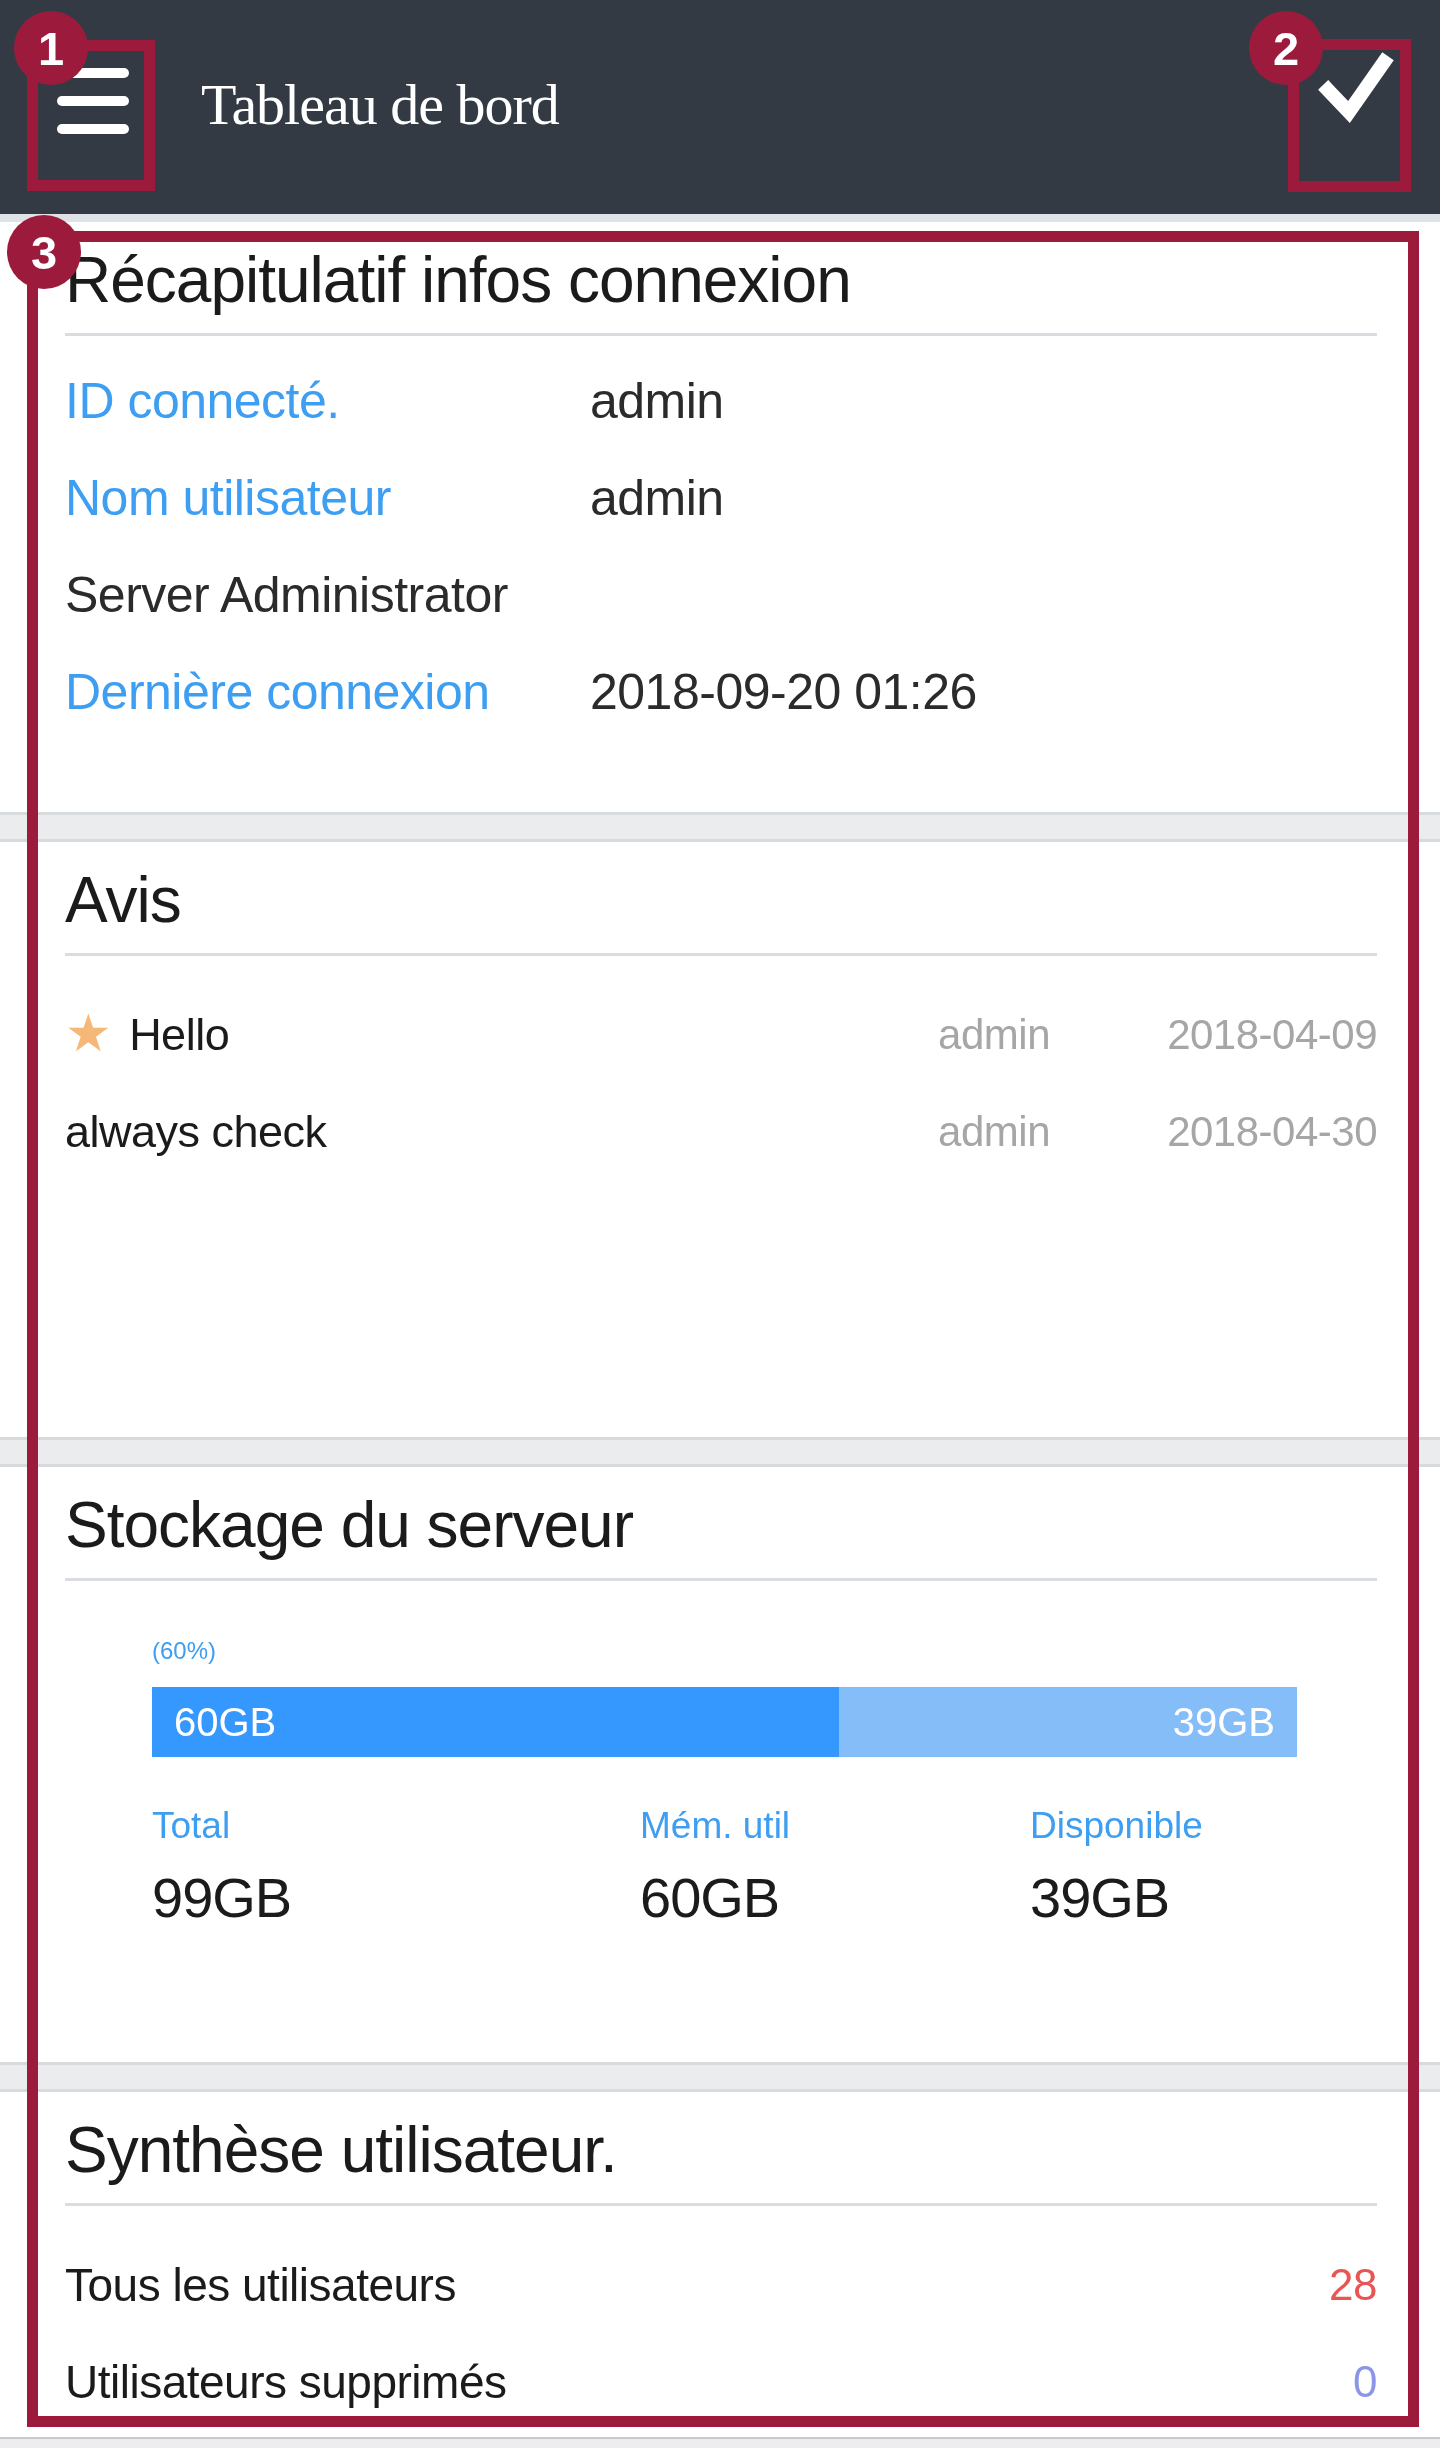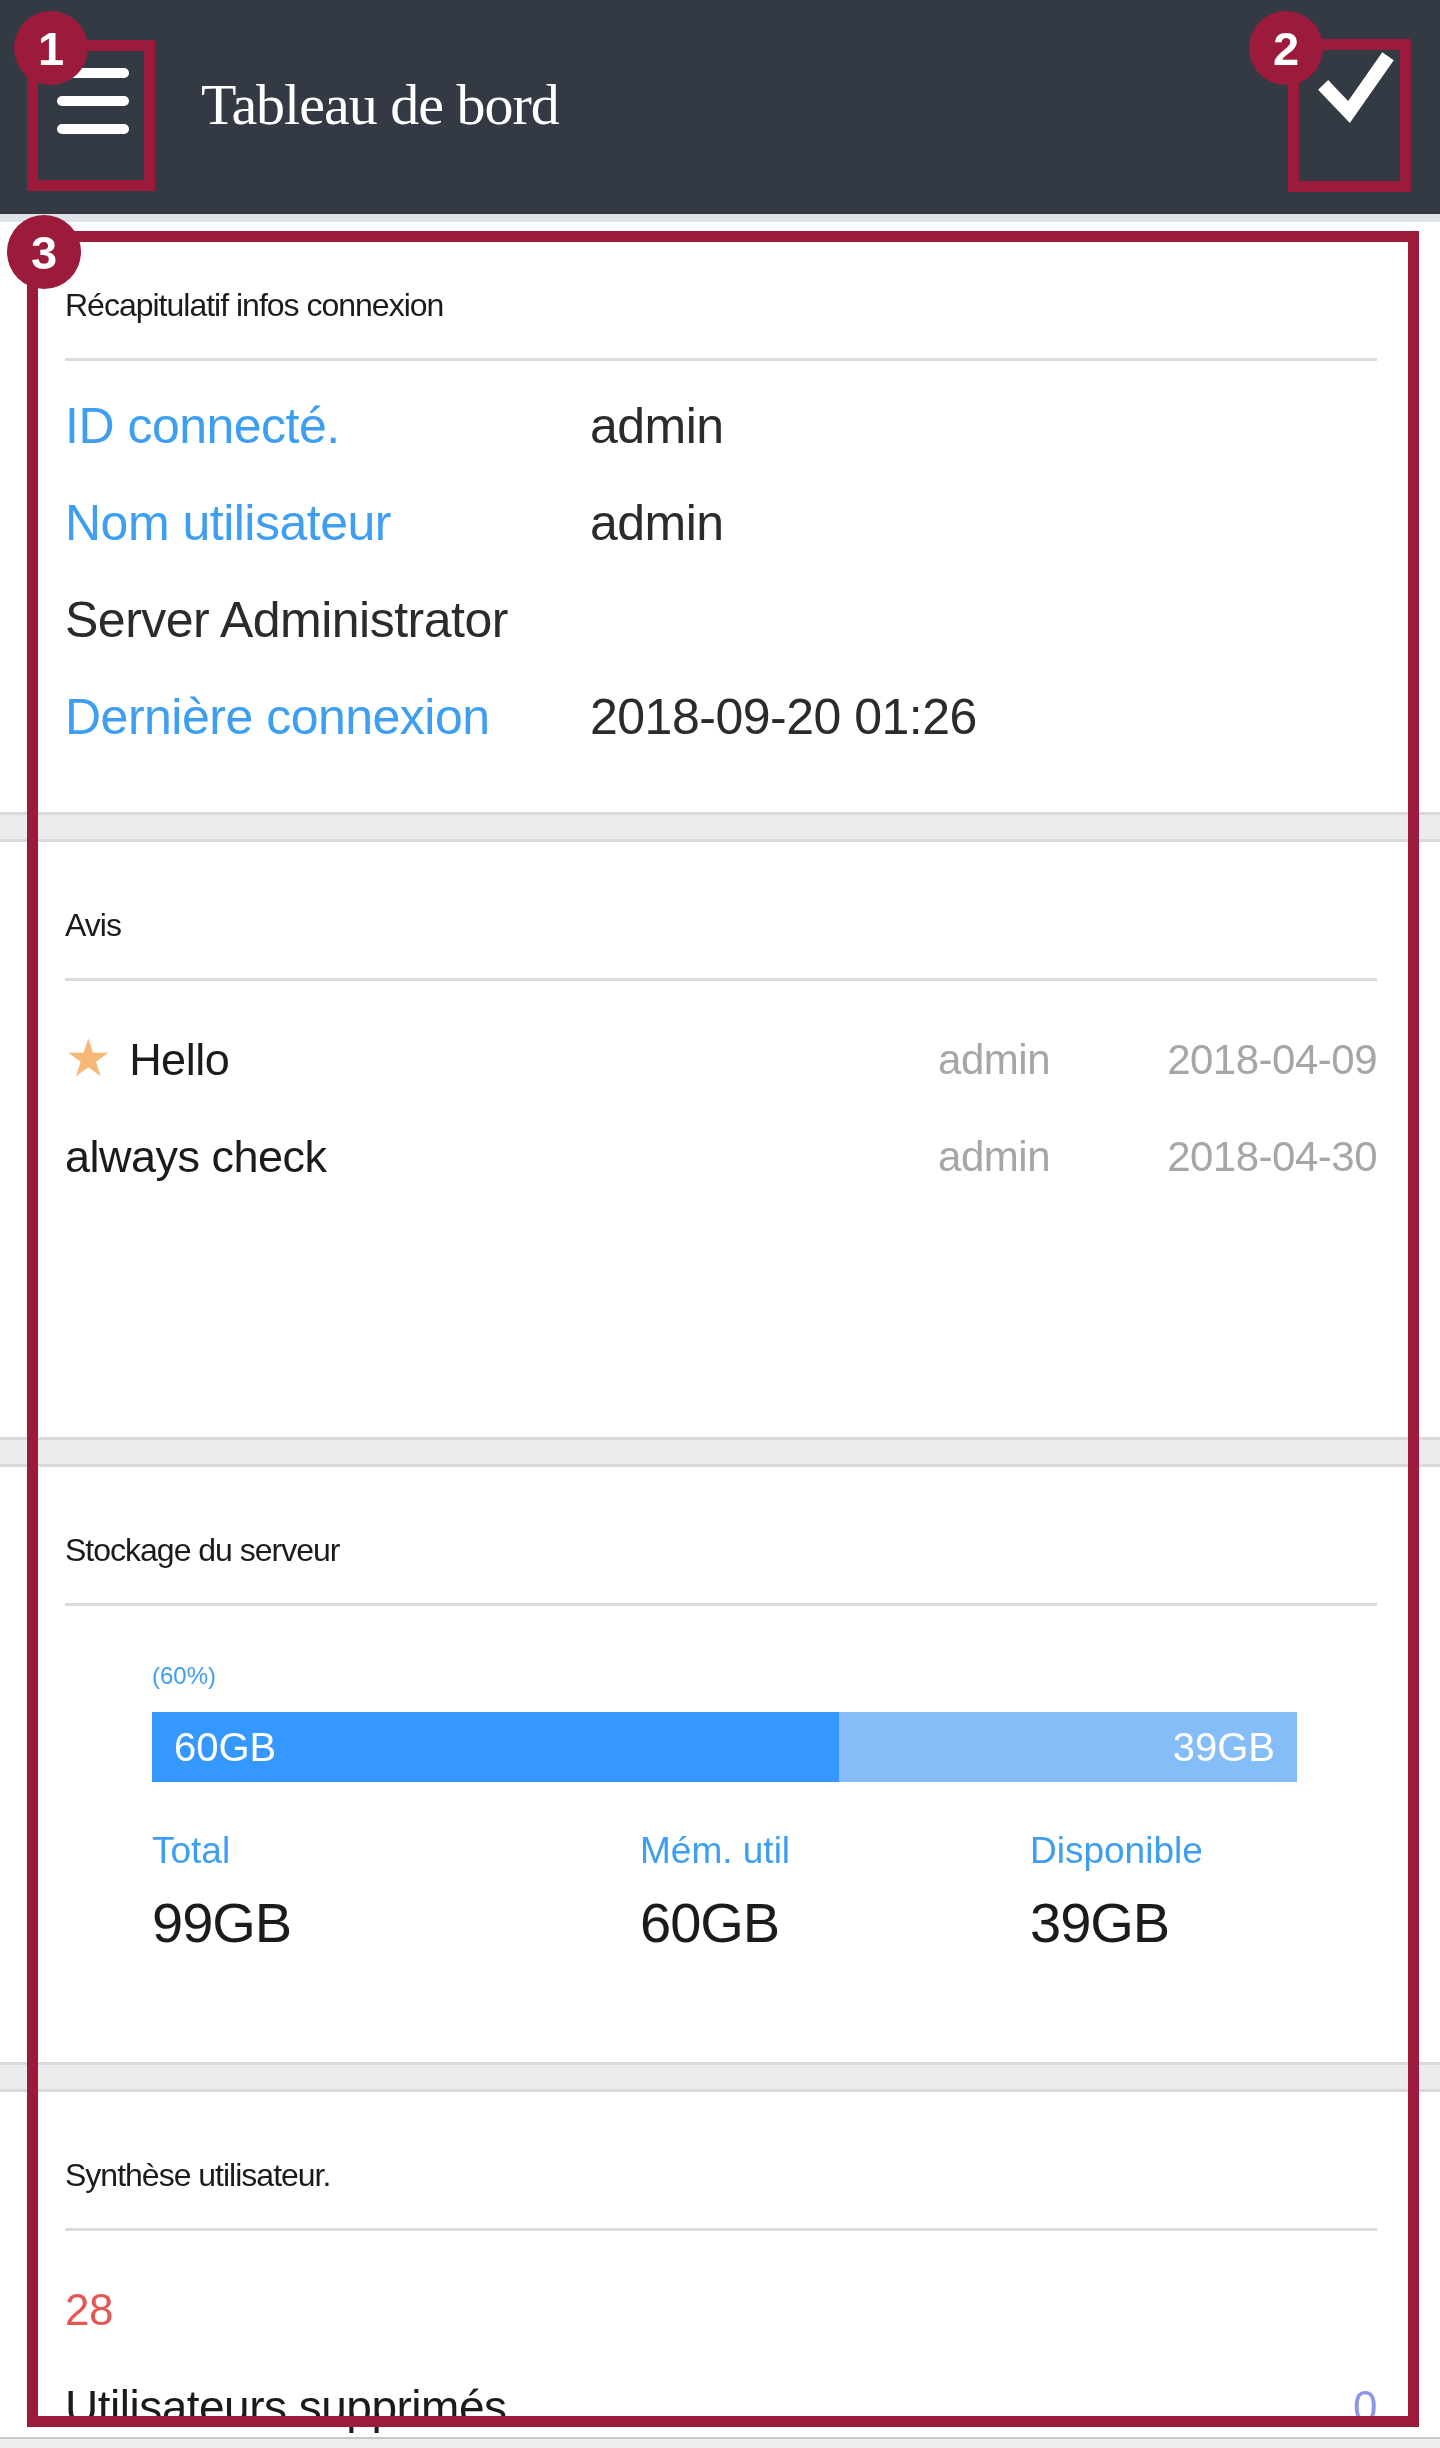--- a/index.html
+++ b/index.html
@@ -56,25 +56,25 @@
     background: #dfe2e6;
   }
 
   
   .card {
     background: #ffffff;
     padding: 0 63px 0 65px;
     position: relative;
   }
   .section-title {
-    font-size: 32px;
+    font-size: 64px;
     font-weight: 400;
     color: #1b1b1b;
     letter-spacing: -1px;
-    padding-top: 55px;
+    padding-top: 30px;
     line-height: 56px;
   }
   .divider {
     height: 3px;
     background: #d9dce0;
     margin-top: 25px;
   }
   .band {
     height: 30px;
     background: #eaecee;
@@ -300,20 +300,21 @@
     </div>
   </div>
 
   <div class="band"></div>
 
   <div class="card" id="section-summary">
     <div class="section-title">Synthèse utilisateur.</div>
     <div class="divider"></div>
     <div class="summary-rows">
       <div class="summary-row">
+        <span class="summary-label">Tous les utilisateurs</span>
         <span class="summary-value" style="color: rgb(232, 85, 85);">28</span>
       </div>
       <div class="summary-row">
         <span class="summary-label">Utilisateurs supprimés</span>
         <span class="summary-value" style="color: rgb(139, 150, 234);">0</span>
       </div>
     </div>
   </div>
 
   <div class="bottom-strip"></div>

